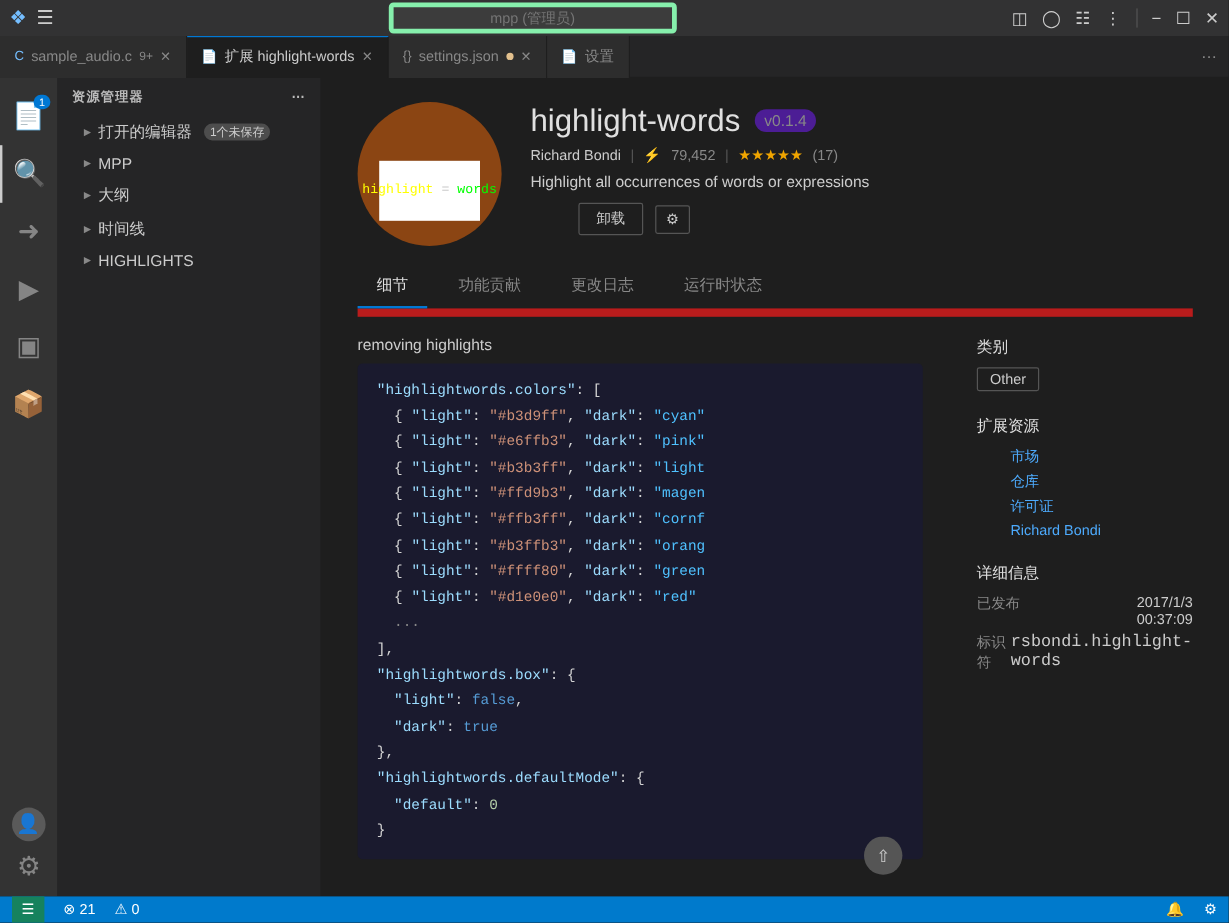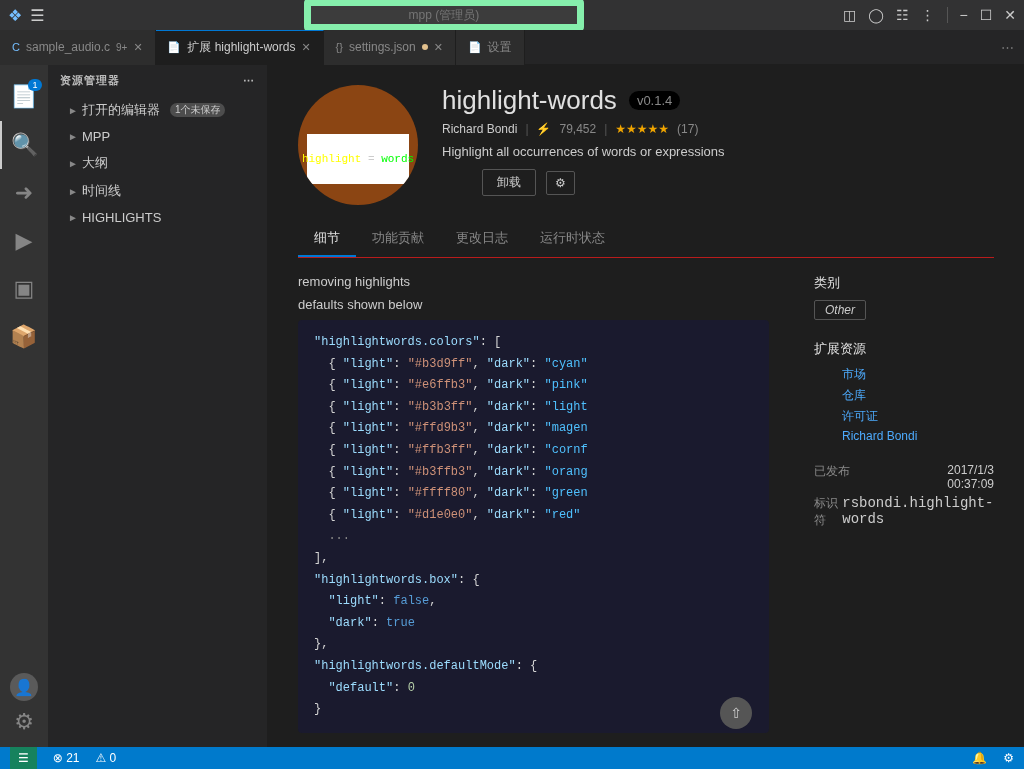--- a/index.html
+++ b/index.html
@@ -38,26 +38,26 @@
       font-size: 16px;
       cursor: pointer;
     }
     .titlebar-center {
       flex: 1;
       display: flex;
       justify-content: center;
     }
     .search-box {
       background: #3c3c3c;
-      border: 7px solid #86efac;
+      border: 4px solid #86efac;
       border-radius: 4px;
       color: #cccccc;
       padding: 2px 30px;
       font-size: 12px;
-      width: 280px;
+      width: 240px;
       text-align: center;
     }
     .titlebar-right {
       display: flex;
       align-items: center;
       gap: 12px;
     }
     .titlebar-btn {
       color: #cccccc;
       font-size: 14px;
@@ -251,21 +251,21 @@
       border-radius: 50%;
       background: #8B4513;
       display: flex;
       align-items: center;
       justify-content: center;
       flex-shrink: 0;
       overflow: hidden;
     }
     .ext-logo-inner {
       background: white;
-      width: 102px;
+      width: 84px;
       height: 50px;
       display: flex;
       align-items: center;
       justify-content: center;
       font-family: 'Courier New', monospace;
       font-size: 11px;
       color: #0078d4;
       margin-top: 28px;
     }
     .ext-logo-inner .eq {
@@ -280,21 +280,21 @@
       gap: 12px;
     }
     .ext-name {
       font-size: 26px;
       font-weight: 400;
       color: #e0e0e0;
     }
     .ext-version {
       font-size: 13px;
       color: #888;
-      background: #000000;
+      background: #4c1d95;
       padding: 2px 8px;
       border-radius: 10px;
     }
     .ext-author-row {
       display: flex;
       align-items: center;
       gap: 8px;
       margin-top: 6px;
       color: #888;
       font-size: 12px;
@@ -335,22 +335,22 @@
       color: #cccccc;
       padding: 4px 8px;
       border-radius: 2px;
       font-size: 12px;
       cursor: pointer;
     }
 
     
     .ext-tabs {
       display: flex;
-      border-bottom: 1px solid #b91c1c;
-      gap: 0;
+      border-bottom: 7px solid #b91c1c;
+      gap: 10px;
     }
     .ext-tab {
       padding: 8px 16px;
       font-size: 13px;
       cursor: pointer;
       color: #888;
       border-bottom: 2px solid transparent;
     }
     .ext-tab.active {
       color: #e0e0e0;
@@ -406,21 +406,20 @@
       margin-bottom: 8px;
     }
     .rs-badge {
       display: inline-block;
       border: 1px solid #555;
       color: #cccccc;
       padding: 2px 10px;
       border-radius: 2px;
       font-size: 12px;
       cursor: pointer;
-      font-style: italic;
     }
     .rs-link {
       display: block;
       color: #4daafc;
       font-size: 12px;
       cursor: pointer;
       margin-bottom: 4px;
       text-decoration: none;
       margin-left: 28px;
     }
@@ -630,21 +629,20 @@
       <div class="ext-tabs">
         <div class="ext-tab active">细节</div>
         <div class="ext-tab">功能贡献</div>
         <div class="ext-tab">更改日志</div>
         <div class="ext-tab">运行时状态</div>
       </div>
 
       <div class="ext-body">
         <div class="ext-main">
           <p class="content-text">removing highlights</p>
-          <p class="content-text">defaults shown below</p>
           <div class="code-block">
             <div><span class="code-key">"highlightwords.colors"</span><span>: [</span></div>
             <div>&nbsp;&nbsp;<span class="code-bracket">{ </span><span class="code-key">"light"</span><span>: </span><span class="code-str-light">"#b3d9ff"</span><span>, </span><span class="code-key">"dark"</span><span>: </span><span class="code-str-dark">"cyan"</span></div>
             <div>&nbsp;&nbsp;<span class="code-bracket">{ </span><span class="code-key">"light"</span><span>: </span><span class="code-str-light">"#e6ffb3"</span><span>, </span><span class="code-key">"dark"</span><span>: </span><span class="code-str-dark">"pink"</span></div>
             <div>&nbsp;&nbsp;<span class="code-bracket">{ </span><span class="code-key">"light"</span><span>: </span><span class="code-str-light">"#b3b3ff"</span><span>, </span><span class="code-key">"dark"</span><span>: </span><span class="code-str-dark">"light</span></div>
             <div>&nbsp;&nbsp;<span class="code-bracket">{ </span><span class="code-key">"light"</span><span>: </span><span class="code-str-light">"#ffd9b3"</span><span>, </span><span class="code-key">"dark"</span><span>: </span><span class="code-str-dark">"magen</span></div>
             <div>&nbsp;&nbsp;<span class="code-bracket">{ </span><span class="code-key">"light"</span><span>: </span><span class="code-str-light">"#ffb3ff"</span><span>, </span><span class="code-key">"dark"</span><span>: </span><span class="code-str-dark">"cornf</span></div>
             <div>&nbsp;&nbsp;<span class="code-bracket">{ </span><span class="code-key">"light"</span><span>: </span><span class="code-str-light">"#b3ffb3"</span><span>, </span><span class="code-key">"dark"</span><span>: </span><span class="code-str-dark">"orang</span></div>
             <div>&nbsp;&nbsp;<span class="code-bracket">{ </span><span class="code-key">"light"</span><span>: </span><span class="code-str-light">"#ffff80"</span><span>, </span><span class="code-key">"dark"</span><span>: </span><span class="code-str-dark">"green</span></div>
             <div>&nbsp;&nbsp;<span class="code-bracket">{ </span><span class="code-key">"light"</span><span>: </span><span class="code-str-light">"#d1e0e0"</span><span>, </span><span class="code-key">"dark"</span><span>: </span><span class="code-str-dark">"red"</span></div>
@@ -666,20 +664,21 @@
             <span class="rs-badge">Other</span>
           </div>
           <div class="rs-section">
             <div class="rs-title">扩展资源</div>
             <a class="rs-link">市场</a>
             <a class="rs-link">仓库</a>
             <a class="rs-link">许可证</a>
             <a class="rs-link">Richard Bondi</a>
           </div>
           <div class="rs-section">
+            <div class="rs-title">详细信息</div>
             <div class="rs-row">
               <span class="rs-label">已发布</span>
               <span class="rs-value">
                 <span>2017/1/3</span><br>
                 <span>00:37:09</span>
               </span>
             </div>
             <div class="rs-row">
               <span class="rs-label">标识符</span>
               <span class="rs-identifier">rsbondi.highlight-words</span>

